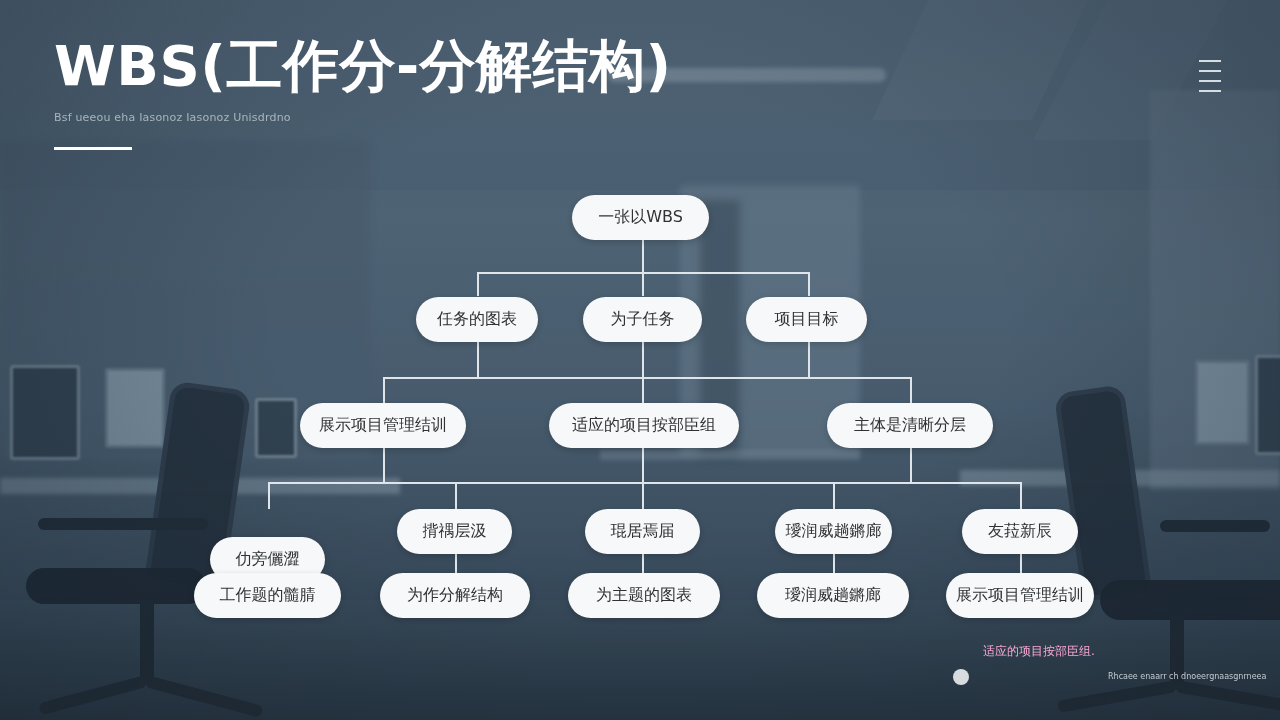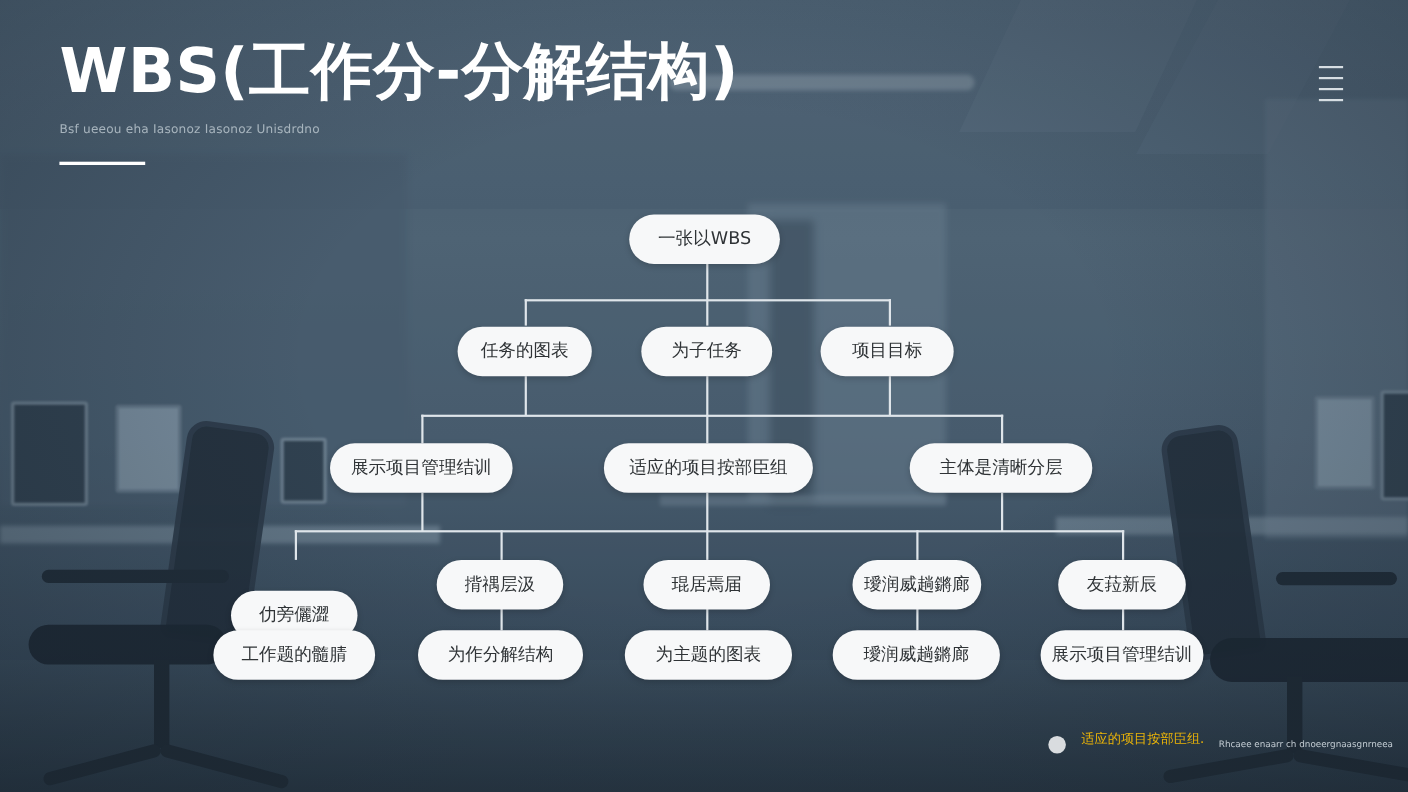--- a/index.html
+++ b/index.html
@@ -44,21 +44,21 @@
   .node { position:absolute; height:45px; background:#f7f8f9; border-radius:23px;
           display:flex; align-items:center; justify-content:center;
           font-size:16px; color:#2f3336; white-space:nowrap;
           box-shadow:0 2px 6px rgba(0,0,0,.18); cursor:pointer; }
   .line { position:absolute; background:#dfe5ea; }
   .h { height:2px; }
   .v { width:2px; }
 
   
   .dot { position:absolute; left:953px; top:669px; width:16px; height:16px; border-radius:50%; background:#d9dcdf; }
-  .footer-text { position:absolute; left:983px; top:663px; font-size:12px; color:#eab308; white-space:nowrap; }
+  .footer-text { position:absolute; left:983px; top:643px; font-size:12px; color:#f9a8d4; white-space:nowrap; }
   .footer-small { position:absolute; left:1108px; top:672px; font-size:8px; color:#c3ccd3; white-space:nowrap;text-align:right; }
 </style>
 </head>
 <body>
 
 <div class="bg">
   <div class="ceiling"></div>
   <div class="light"></div>
   <div class="beam" style="left:900px;top:0;width:160px;height:120px;transform:skewX(-25deg);"></div>
   <div class="beam" style="left:1070px;top:0;width:120px;height:140px;transform:skewX(-28deg);opacity:.4;"></div>

